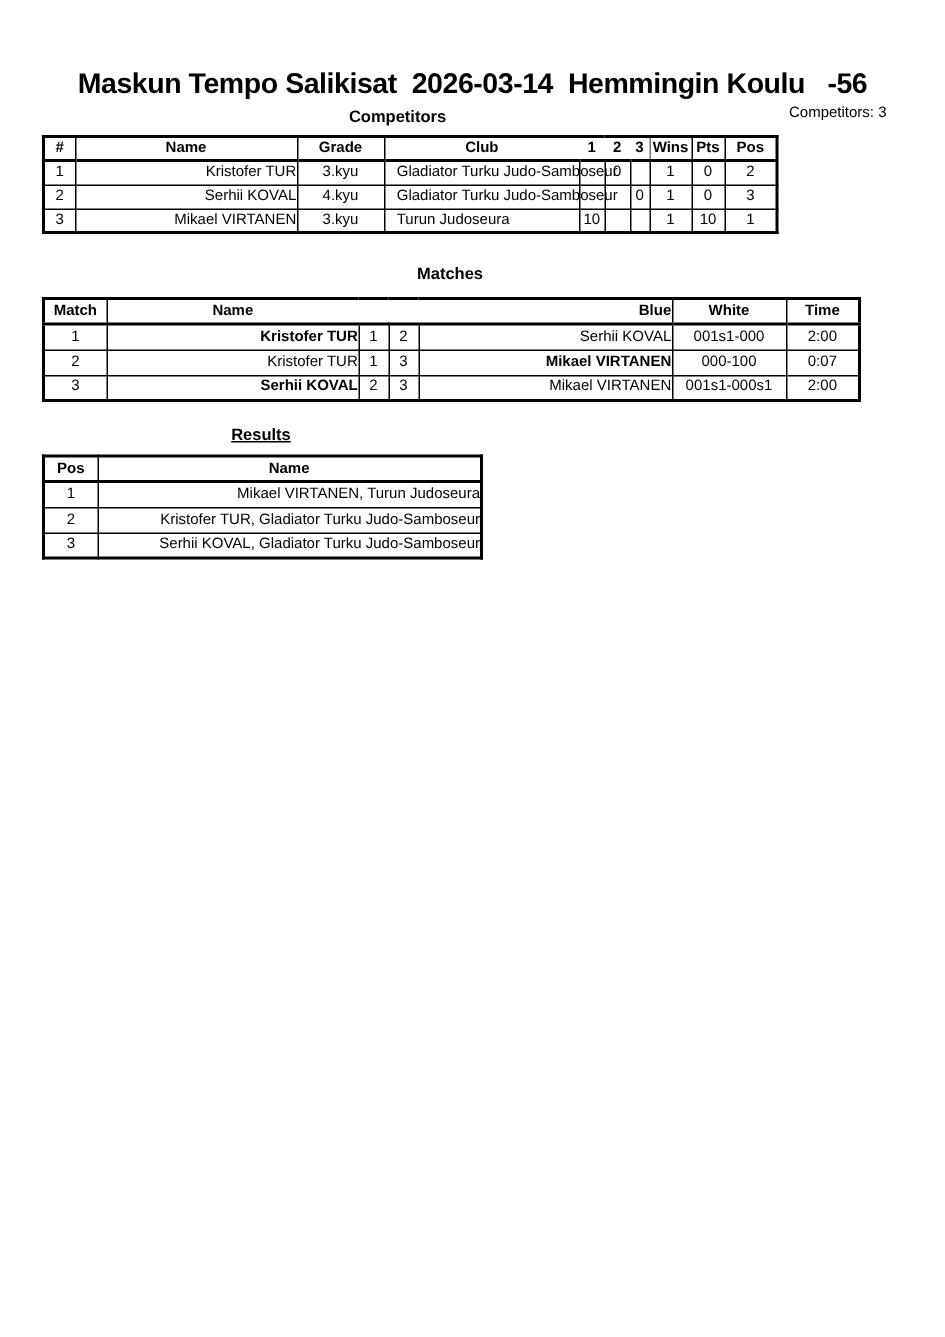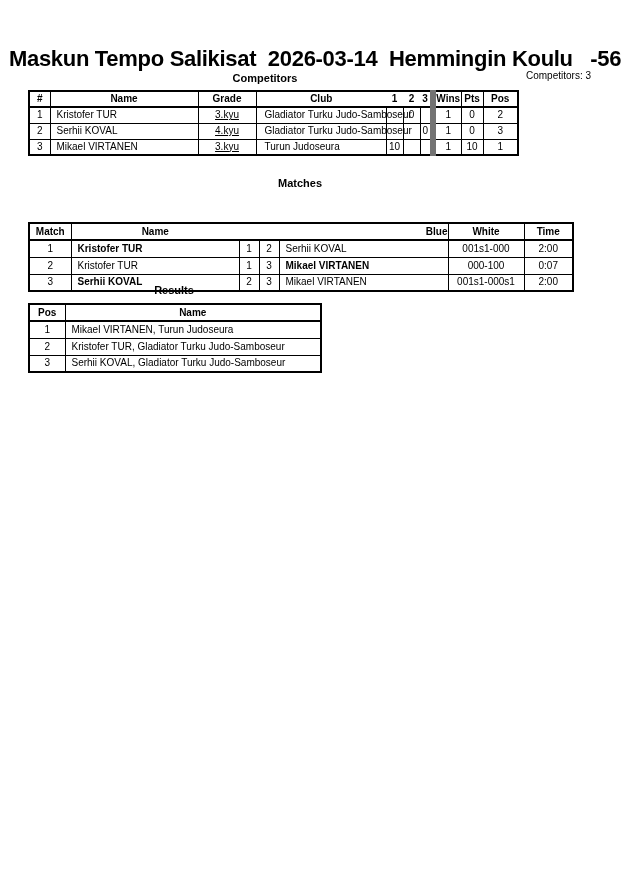--- a/index.html
+++ b/index.html
@@ -7,56 +7,56 @@
   body {
     width:630px; height:891px;
     position:relative;
     font-family:"Liberation Sans","DejaVu Sans",sans-serif;
     color:#000;
     overflow:hidden;
   }
   .title {
     position:absolute; top:46px; left:0; width:630px;
     text-align:center;
-    font-weight:bold; font-size:22px; letter-spacing:-0.3px;
+    font-weight:bold; font-size:19px; letter-spacing:-0.3px;
     white-space:pre;
   }
   .section-label { position:absolute; font-weight:bold; font-size:11px; text-align:center; }
   .comp-label    { top:72px;  left:0;    width:490px;padding-left:40px; }
   .matches-label { top:177px; left:28px; width:544px; }
-  .results-label { top:284px; left:28px; width:292px; }
+  .results-label { top:284px; left:28px; width:292px;text-decoration:underline; }
   .comp-count { position:absolute; top:70px; left:510px; font-size:10px;margin-left:16px; }
 
   table {
     position:absolute;
     border-collapse:collapse; table-layout:fixed;
     font-size:10px; background:#fff;
     border:2px solid #000;
   }
   th, td {
     border:1px solid #000;
     padding:0; vertical-align:middle;
     text-align:center; line-height:1;
     overflow:visible;
   }
   thead th { border-bottom:2px solid #000; font-size:10px; }
-  .left { text-align:left; padding-left:6px; }
+  .left { text-align:right; padding-left:6px; }
   .bold { font-weight:bold; }
 
   
   .comp-table { top:90px; left:28px; width:489px; }
   .comp-table tr { height:16px; }
   .comp-table .club-cell { text-align:left; padding-left:8px; white-space:nowrap; }
-  .comp-table .grade-cell { text-align:center;text-decoration:underline; }
+  .comp-table .grade-cell { text-align:center; }
   .comp-table thead th.nc { border-left-style:hidden; border-right-style:hidden; }
   .comp-table thead th.nc-last { border-left-style:hidden; border-right-style:none; }
-  .comp-table .wins-b { border-left:6px solid #737373; }
+  .comp-table .wins-b { border-left:1px solid #737373; }
 
   
-  .matches-table { top:198px; left:28px; width:544px;margin-top:24px; }
+  .matches-table { top:198px; left:28px; width:544px; }
   .matches-table tr { height:17px; }
   .matches-table thead th.white-h { border-right-style:hidden; }
   .matches-table thead th.spacer-h { border-left-style:hidden; border-right-style:hidden; }
   .matches-table thead th.blue-h { border-left-style:hidden;text-align:right; }
   .matches-table .result-cell { white-space:nowrap; }
 
   
   .results-table { top:303px; left:28px; width:292px; }
   .results-table tr { height:17px; }
 </style>

